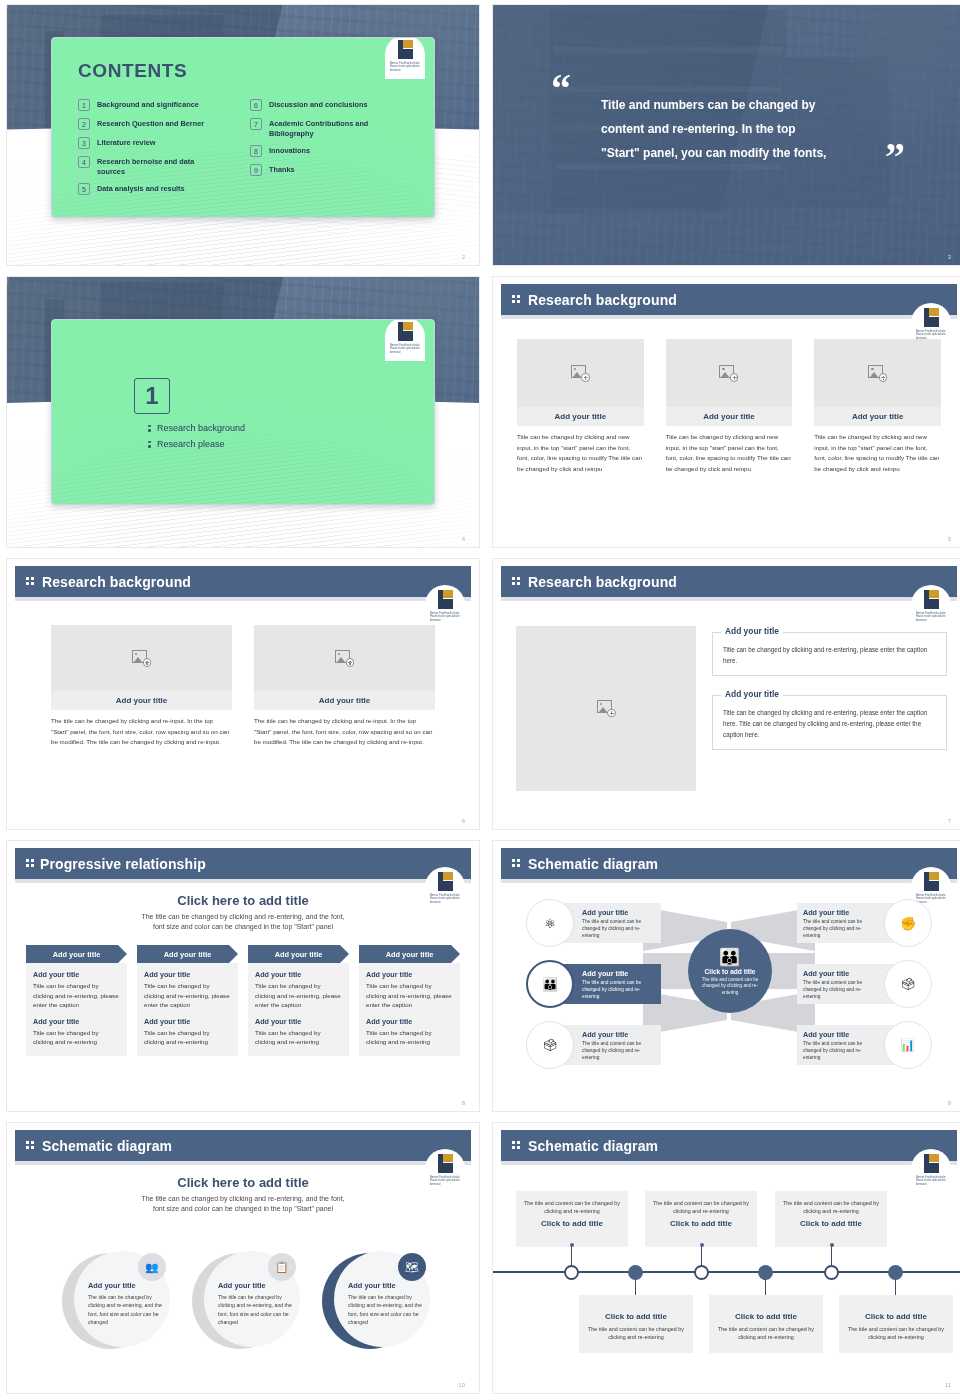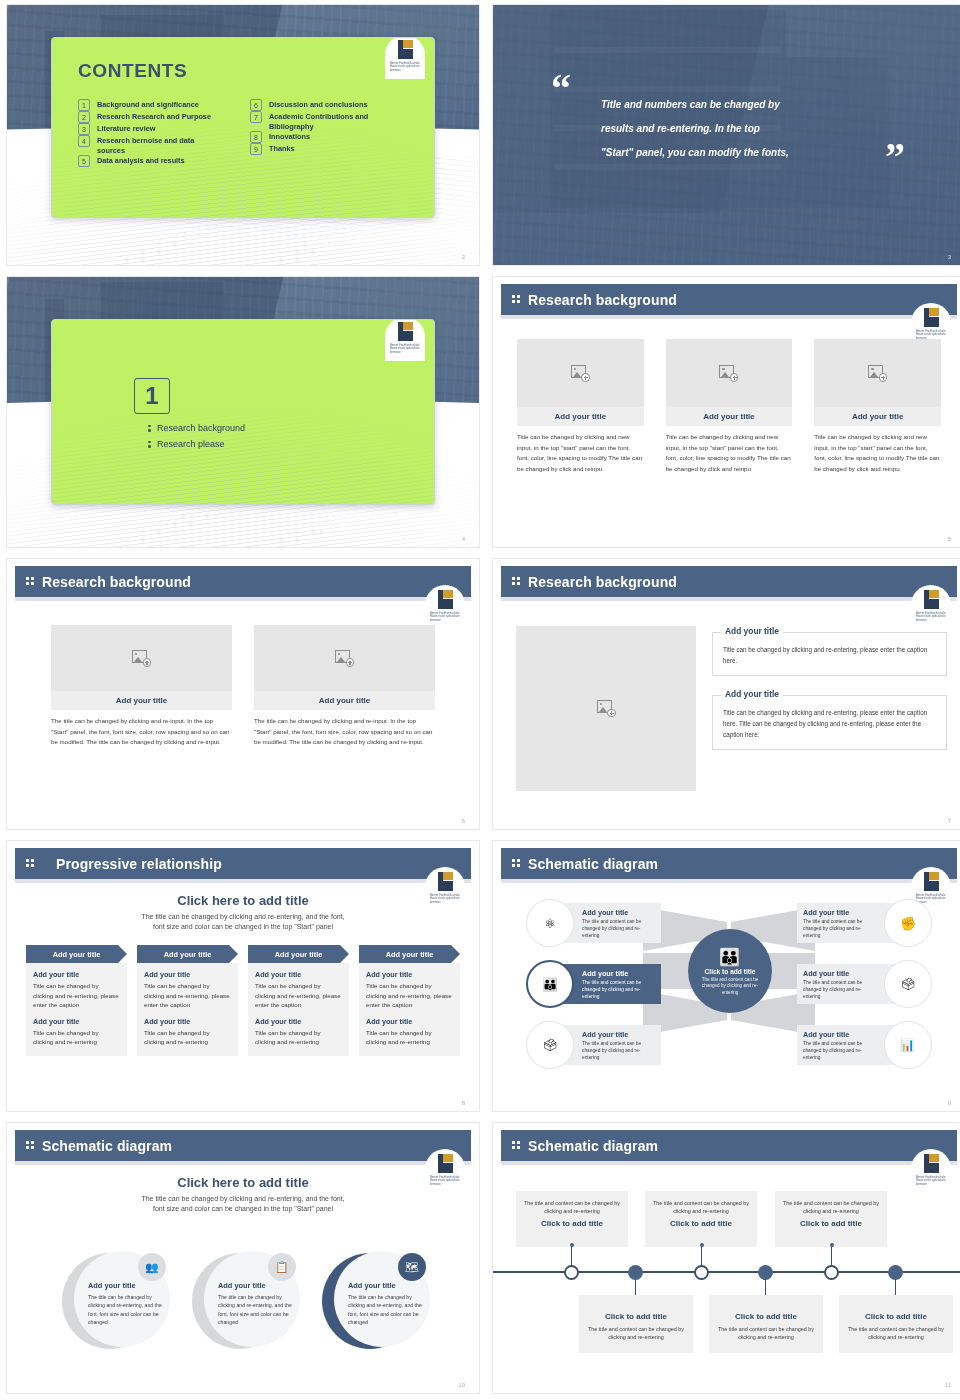--- a/index.html
+++ b/index.html
@@ -43,21 +43,21 @@
     -webkit-mask-image:radial-gradient(ellipse 80% 110% at 45% 110%, #000 30%, rgba(0,0,0,.25) 70%, transparent 100%);
             mask-image:radial-gradient(ellipse 80% 110% at 45% 110%, #000 30%, rgba(0,0,0,.25) 70%, transparent 100%);
   }
   .wave2{ position:absolute; left:0; right:0; bottom:12%; height:30%;
     background:repeating-linear-gradient(6deg, rgba(150,162,180,.22) 0 1px, rgba(0,0,0,0) 1px 5px);
     -webkit-mask-image:radial-gradient(ellipse 70% 140% at 62% 20%, #000 20%, transparent 75%);
             mask-image:radial-gradient(ellipse 70% 140% at 62% 20%, #000 20%, transparent 75%);
   }
 
   
-  .card{ position:absolute; background:#bef264; border:1px solid #ccd2dc;
+  .card{ position:absolute; background:#86efac; border:1px solid #ccd2dc;
          border-radius:4px; box-shadow:0 2px 7px rgba(30,45,70,.22); overflow:hidden;}
 
   
   .logo{ position:absolute; width:40px; height:44px; }
   .logo .hump{ position:absolute; left:0; top:0; width:40px; height:32px;
       background:#fff; border-radius:20px 20px 0 0; }
   .logo .base{ position:absolute; left:0; top:26px; width:40px; height:18px; background:#fff;}
   .logo .mark{ position:absolute; left:13px; top:5px; width:15px; height:19px; }
   .logo .mark .b1{position:absolute;left:0;top:0;width:5px;height:19px;background:#2b3d59;}
   .logo .mark .b2{position:absolute;left:5px;top:0;width:10px;height:8px;background:#cf9b2a;}
@@ -77,30 +77,30 @@
   .hdr .dd i{position:absolute;width:3px;height:3px;background:#fff;}
   .hdr .dd i:nth-child(1){left:0;top:0;} .hdr .dd i:nth-child(2){left:5px;top:0;}
   .hdr .dd i:nth-child(3){left:0;top:5px;} .hdr .dd i:nth-child(4){left:5px;top:5px;}
 
   .pgno{ position:absolute; right:14px; bottom:5px; font-size:6px; color:#a9b0bb;}
   .pgno.light{color:#d8dde5;}
 
   
   .c-title{ font-size:19px; font-weight:bold; color:#3c5170; letter-spacing:.6px;}
   .toc{ display:grid; grid-template-columns:1fr 1fr; column-gap:14px; row-gap:0px;}
-  .toc-col{display:flex;flex-direction:column;}
+  .toc-col{display:flex;flex-direction:column;gap:7px;}
   .toc-item{display:flex;align-items:flex-start;gap:7px;}
   .toc-num{flex:0 0 auto;width:12px;height:12px;border:1px solid #7c8fa8;border-radius:2px;
     font-size:7px;color:#3c5170;display:flex;align-items:center;justify-content:center;}
   .toc-lbl{font-size:7.3px;color:#26374f;font-weight:bold;line-height:9.5px;padding-top:1px;}
 
   
   .qmark{font-size:40px;color:#fff;font-family:"Liberation Serif",serif;
     font-weight:bold;line-height:.6;}
-  .qtext{color:#fff;font-size:10px;font-weight:bold;line-height:24px;font-style:italic;}
+  .qtext{color:#fff;font-size:12px;font-weight:bold;line-height:24px;}
 
   
   .sec-num{width:36px;height:36px;border:1.6px solid #45597a;border-radius:3px;
     display:flex;align-items:center;justify-content:center;font-size:24px;
     color:#3c5170;font-weight:bold;}
   .sec-h1{font-size:19px;font-weight:bold;color:#3c5170;line-height:21px;}
   .sec-sub{font-size:7.5px;color:#5d6d82;margin-top:4px;}
   .sec-li{display:flex;align-items:center;gap:6px;font-size:9px;color:#2a3d57;margin-top:6px;}
   .dd2{width:3px;height:9px;position:relative;flex:0 0 auto;}
   .dd2 i{position:absolute;left:0;width:2.5px;height:2.5px;background:#3c5170;border-radius:50%;}
@@ -215,21 +215,21 @@
     <div style="position:relative;padding:22px 26px 0 26px;">
       <div class="c-title">CONTENTS</div>
       <div class="toc" style="margin-top:17px;">
         <div class="toc-col">
           <div class="toc-item">
             <span class="toc-num">1</span>
             <span class="toc-lbl">Background and significance</span>
             </div>
           <div class="toc-item">
             <span class="toc-num">2</span>
-            <span class="toc-lbl">Research Research and Purpose</span>
+            <span class="toc-lbl">Research Question and Berner</span>
             </div>
           <div class="toc-item">
             <span class="toc-num">3</span>
             <span class="toc-lbl">Literature review</span>
             </div>
           <div class="toc-item">
             <span class="toc-num">4</span>
             <span class="toc-lbl" style="max-width:108px">Research bernoise and data sources</span>
             </div>
           <div class="toc-item">
@@ -270,21 +270,21 @@
     <div class="bld2" style="left:13%;top:61%;width:48%;height:2.5%"></div>
     <div class="bld" style="left:62%;top:20%;width:22%;height:58%"></div>
   </div>
   <div style="position:absolute;inset:0;background:rgba(74,96,126,.52)"></div>
 
   <span class="qmark" style="position:absolute;left:58px;top:72px;">“</span>
   <span class="qmark" style="position:absolute;right:60px;top:140px;">”</span>
 
   <div style="position:absolute;left:108px;top:88px;width:290px;">
     <div class="qtext">Title and numbers can be changed by</div>
-    <div class="qtext">results and re-entering. In the top</div>
+    <div class="qtext">content and re-entering. In the top</div>
     <div class="qtext">"Start" panel, you can modify the fonts,</div>
   </div>
   <div class="pgno light">3</div>
 </div>
 
 <div class="slide">
   <div class="photo-bg">
     <div class="bld" style="left:8%;top:8%;width:4%;height:48%"></div>
     <div class="bld" style="left:20%;top:2%;width:26%;height:56%"></div>
     <div class="bld2" style="left:22%;top:16%;width:22%;height:2%"></div>
@@ -489,21 +489,21 @@
 </div>
 
 <div class="slide">
   <div class="hdr">
     <span class="dd">
         <i></i>
         <i></i>
         <i></i>
         <i></i>
       </span>
-    <span class="ttl" style="margin-left:16px">Progressive relationship</span>
+    <span class="ttl" style="margin-left:0">Progressive relationship</span>
   </div>
   <div class="logo" style="right:14px;top:26px;">
     <div class="hump"></div>
       <div class="base"></div>
     <div class="mark">
         <div class="b1"></div>
         <div class="b2"></div>
         <div class="b3"></div>
       </div>
     <div class="ltxt">Berner Fachhochschule   Haute école spécialisée bernoise</div>

